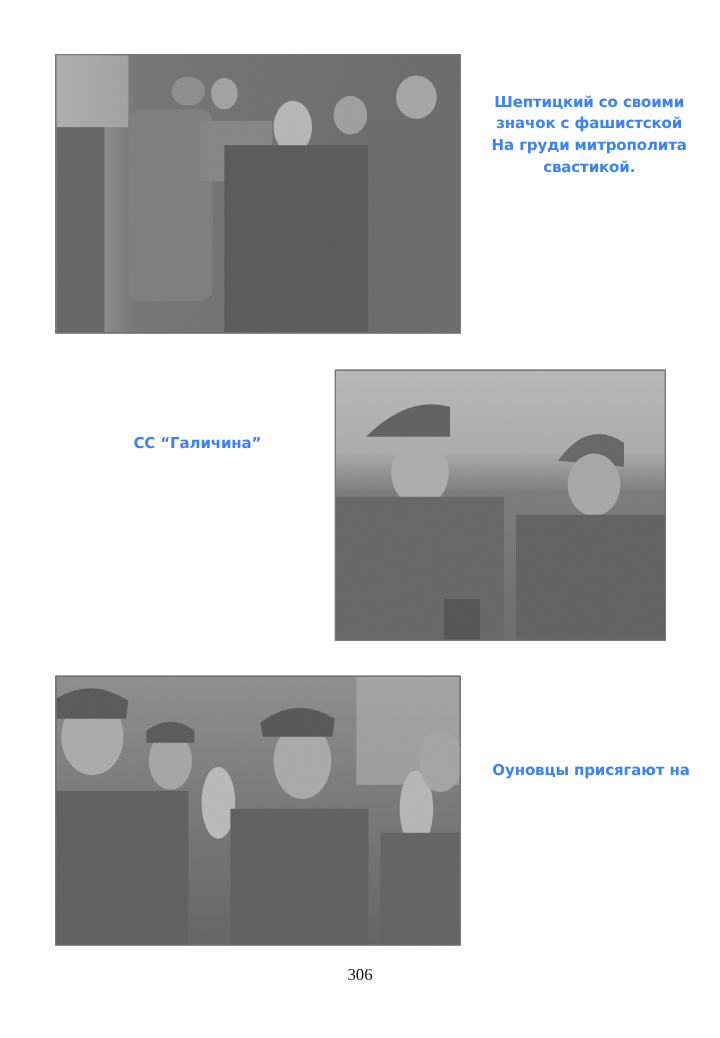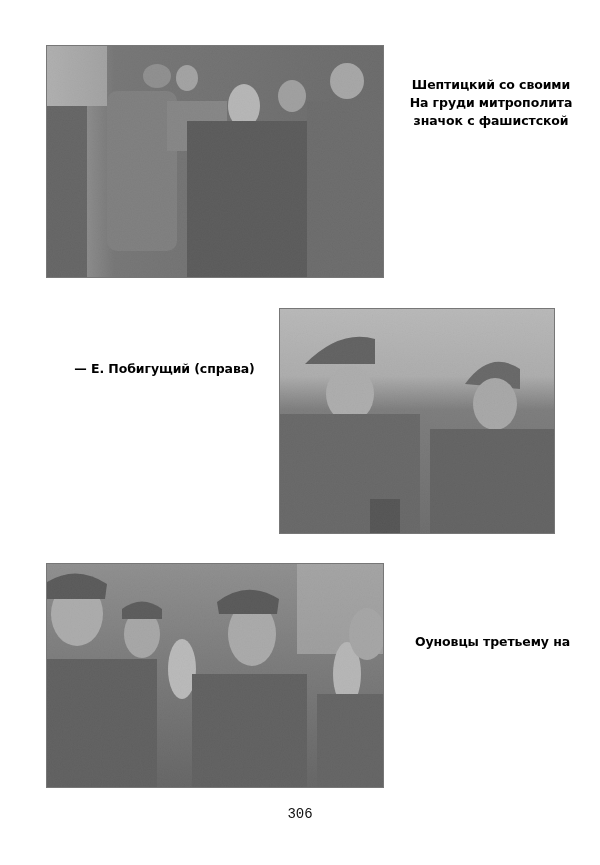--- a/index.html
+++ b/index.html
@@ -7,26 +7,26 @@
       width: 600px; height: 865px; background: #ffffff; position: relative; overflow: hidden;
       font-family: "DejaVu Sans", sans-serif; color: #111;
     }
     .photo {
       position: absolute; border: 1px solid #777; overflow: hidden;
       background: #6b6b6b;
     }
     .photo svg { display: block; width: 100%; height: 100%; }
     .caption {
       position: absolute; text-align: center; font-size: 12.5px; line-height: 18px;
-      font-weight: bold; color: #000000; letter-spacing: -0.1px;
+      font-weight: bold; color: #3b82f6; letter-spacing: -0.1px;
     }
     .caption span { display: block; white-space: nowrap; }
     .page-number {
       position: absolute; left: 0; width: 600px; top: 806px; text-align: center;
-      font-family: Liberation Mono, monospace; font-size: 14px; color: #111;
+      font-family: Liberation Serif, serif; font-size: 14px; color: #111;
     }
   </style>
 </head>
 <body>
 
 <div class="photo" style="left:46px; top:45px; width:336px; height:231px;" title="Group photo: elderly bearded metropolitan with several men outdoors">
   <svg viewBox="0 0 336 231" preserveAspectRatio="none">
     <defs>
       <filter id="grain1">
           <feTurbulence type="fractalNoise" baseFrequency="0.9" numOctaves="2" seed="3"></feTurbulence>
@@ -54,26 +54,27 @@
     <ellipse cx="245" cy="50" rx="14" ry="16" fill="#b8b8b8"></ellipse>
     <ellipse cx="300" cy="35" rx="17" ry="18" fill="#c4c4c4"></ellipse>
     <rect x="260" y="55" width="76" height="176" fill="#5c5c5c"></rect>
     <rect x="0" y="60" width="40" height="171" fill="#505050"></rect>
     <rect width="336" height="231" fill="#888" filter="url(#grain1)" opacity="0.45"></rect>
   </svg>
 </div>
 
 <div class="caption" style="left:392px; top:76px; width:198px;">
   <span>Шептицкий со своими</span>
+  <span>значок с фашистской</span>
   <span>На груди митрополита</span>
-  <span>значок с фашистской</span>
+  <span>свастикой.</span>
 </div>
 
 <div class="caption" style="left:62px; top:360px; width:205px;">
-  <span>— Е. Побигущий (справа)</span>
+  <span>СС “Галичина”</span>
 </div>
 
 <div class="photo" style="left:279px; top:308px; width:274px; height:224px;" title="Two uniformed officers in caps, one wearing glasses, with soldiers behind">
   <svg viewBox="0 0 274 224" preserveAspectRatio="none">
     <defs>
       <filter id="grain2">
           <feTurbulence type="fractalNoise" baseFrequency="0.9" numOctaves="2" seed="7"></feTurbulence>
           <feColorMatrix type="saturate" values="0"></feColorMatrix>
           <feComponentTransfer>
             <feFuncA type="linear" slope="0.35"></feFuncA>
@@ -131,16 +132,16 @@
     <path d="M170 38 Q200 15 232 35 L230 50 L172 50 Z" fill="#3a3a3a"></path>
     <rect x="145" y="110" width="115" height="113" fill="#484848"></rect>
     <ellipse cx="300" cy="110" rx="14" ry="32" fill="#e0e0e0"></ellipse>
     <ellipse cx="320" cy="70" rx="18" ry="26" fill="#c2c2c2"></ellipse>
     <rect x="270" y="130" width="66" height="93" fill="#4e4e4e"></rect>
     <rect width="336" height="223" fill="#888" filter="url(#grain3)" opacity="0.45"></rect>
   </svg>
 </div>
 
 <div class="caption" style="left:395px; top:633px; width:195px;">
-  <span>Оуновцы третьему на</span>
+  <span>Оуновцы присягают на</span>
 </div>
 
 <div class="page-number">306</div>
 
 </body></html>

